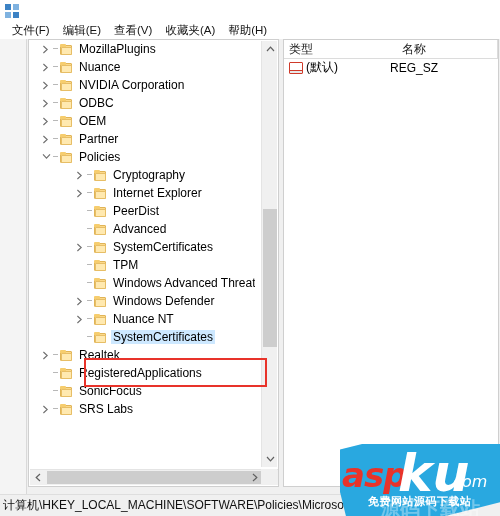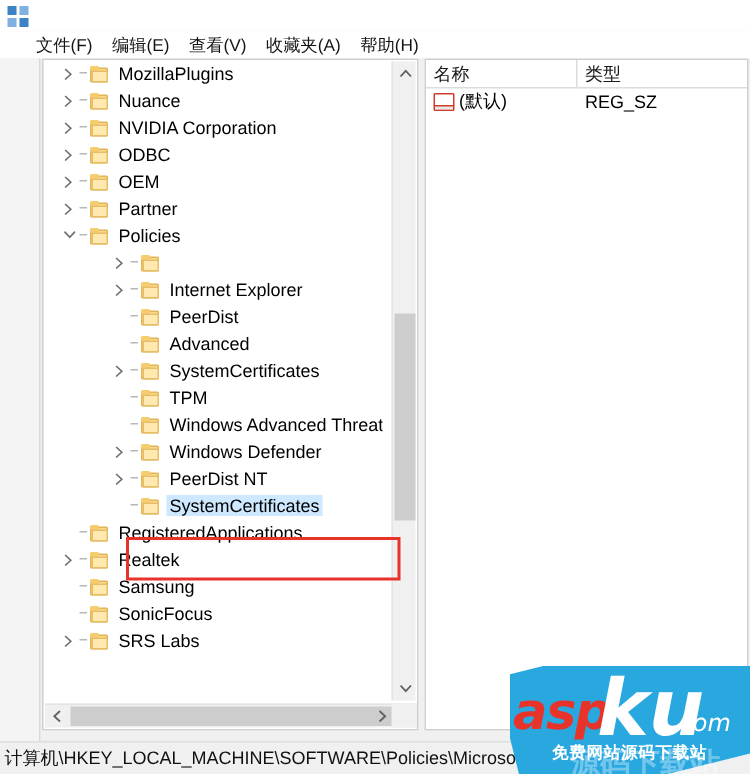--- a/index.html
+++ b/index.html
@@ -61,21 +61,21 @@
 
   
   .menubar {
     position: absolute;
     left: 0; top: 21px;
     width: 500px;
     height: 18px;
     background: #ffffff;
     display: flex;
     align-items: center;
-    padding-left: 24px;
+    padding-left: 12px;
     box-sizing: border-box;
   }
   .menu-item {
     font-size: 11.5px;
     color: #141414;
     margin-right: 13px;
     white-space: nowrap;
     cursor: default;
   }
 
@@ -601,20 +601,21 @@
               <svg width="7" height="9" viewBox="0 0 7 9">
                 <path d="M1.4 1 L5.2 4.5 L1.4 8" stroke="#6e6e6e" stroke-width="1.1" fill="none"></path>
               </svg>
             </span>
             <span class="dash"></span>
             <span class="folder">
               <span class="back"></span>
               <span class="tab"></span>
               <span class="front"></span>
             </span>
+            <span class="tree-label">Cryptography</span>
           </div>
           <div class="tree-row">
             <span class="indent" style="width: 44px;"></span>
             <span class="twisty">
               <svg width="7" height="9" viewBox="0 0 7 9">
                 <path d="M1.4 1 L5.2 4.5 L1.4 8" stroke="#6e6e6e" stroke-width="1.1" fill="none"></path>
               </svg>
             </span>
             <span class="dash"></span>
             <span class="folder">
@@ -704,69 +705,58 @@
               <svg width="7" height="9" viewBox="0 0 7 9">
                 <path d="M1.4 1 L5.2 4.5 L1.4 8" stroke="#6e6e6e" stroke-width="1.1" fill="none"></path>
               </svg>
             </span>
             <span class="dash"></span>
             <span class="folder">
               <span class="back"></span>
               <span class="tab"></span>
               <span class="front"></span>
             </span>
-            <span class="tree-label">PeerDist NT</span>
+            <span class="tree-label">Nuance NT</span>
           </div>
           <div class="tree-row selected">
             <span class="indent" style="width: 44px;"></span>
             <span class="twisty"></span>
             <span class="dash"></span>
             <span class="folder">
               <span class="back"></span>
               <span class="tab"></span>
               <span class="front"></span>
             </span>
             <span class="tree-label">SystemCertificates</span>
           </div>
           <div class="tree-row">
             <span class="indent" style="width: 10px;"></span>
+            <span class="twisty">
+              <svg width="7" height="9" viewBox="0 0 7 9">
+                <path d="M1.4 1 L5.2 4.5 L1.4 8" stroke="#6e6e6e" stroke-width="1.1" fill="none"></path>
+              </svg>
+            </span>
+            <span class="dash"></span>
+            <span class="folder">
+              <span class="back"></span>
+              <span class="tab"></span>
+              <span class="front"></span>
+            </span>
+            <span class="tree-label">Realtek</span>
+          </div>
+          <div class="tree-row">
+            <span class="indent" style="width: 10px;"></span>
             <span class="twisty"></span>
             <span class="dash"></span>
             <span class="folder">
               <span class="back"></span>
               <span class="tab"></span>
               <span class="front"></span>
             </span>
             <span class="tree-label">RegisteredApplications</span>
-          </div>
-          <div class="tree-row">
-            <span class="indent" style="width: 10px;"></span>
-            <span class="twisty">
-              <svg width="7" height="9" viewBox="0 0 7 9">
-                <path d="M1.4 1 L5.2 4.5 L1.4 8" stroke="#6e6e6e" stroke-width="1.1" fill="none"></path>
-              </svg>
-            </span>
-            <span class="dash"></span>
-            <span class="folder">
-              <span class="back"></span>
-              <span class="tab"></span>
-              <span class="front"></span>
-            </span>
-            <span class="tree-label">Realtek</span>
-          </div>
-          <div class="tree-row">
-            <span class="indent" style="width: 10px;"></span>
-            <span class="twisty"></span>
-            <span class="dash"></span>
-            <span class="folder">
-              <span class="back"></span>
-              <span class="tab"></span>
-              <span class="front"></span>
-            </span>
-            <span class="tree-label">Samsung</span>
           </div>
           <div class="tree-row">
             <span class="indent" style="width: 10px;"></span>
             <span class="twisty"></span>
             <span class="dash"></span>
             <span class="folder">
               <span class="back"></span>
               <span class="tab"></span>
               <span class="front"></span>
             </span>
@@ -817,22 +807,22 @@
         </div>
       </div>
 
       <div class="corner"></div>
     </div>
 
     <div class="pane-split"></div>
 
     <div class="value-pane">
       <div class="value-header">
+        <div class="col type">类型</div>
         <div class="col name">名称</div>
-        <div class="col type">类型</div>
       </div>
       <div class="value-row">
         <div class="cell name">
           <span class="ab-icon">
             <span class="txt">ab</span>
               <span class="base"></span>
           </span>
           <span>(默认)</span>
         </div>
         <div class="cell type">REG_SZ</div>

